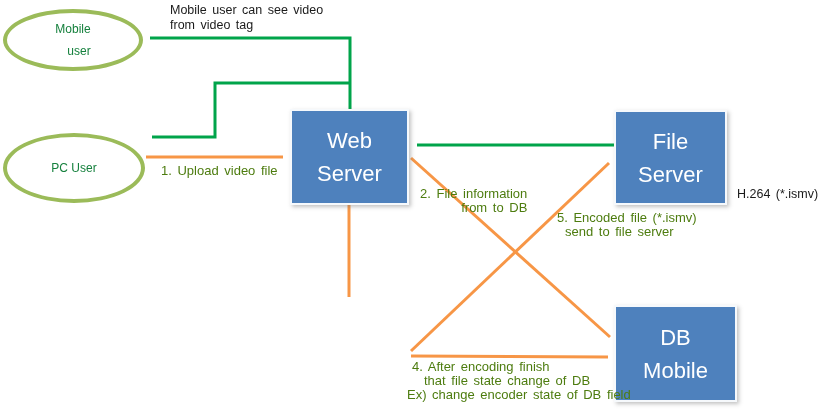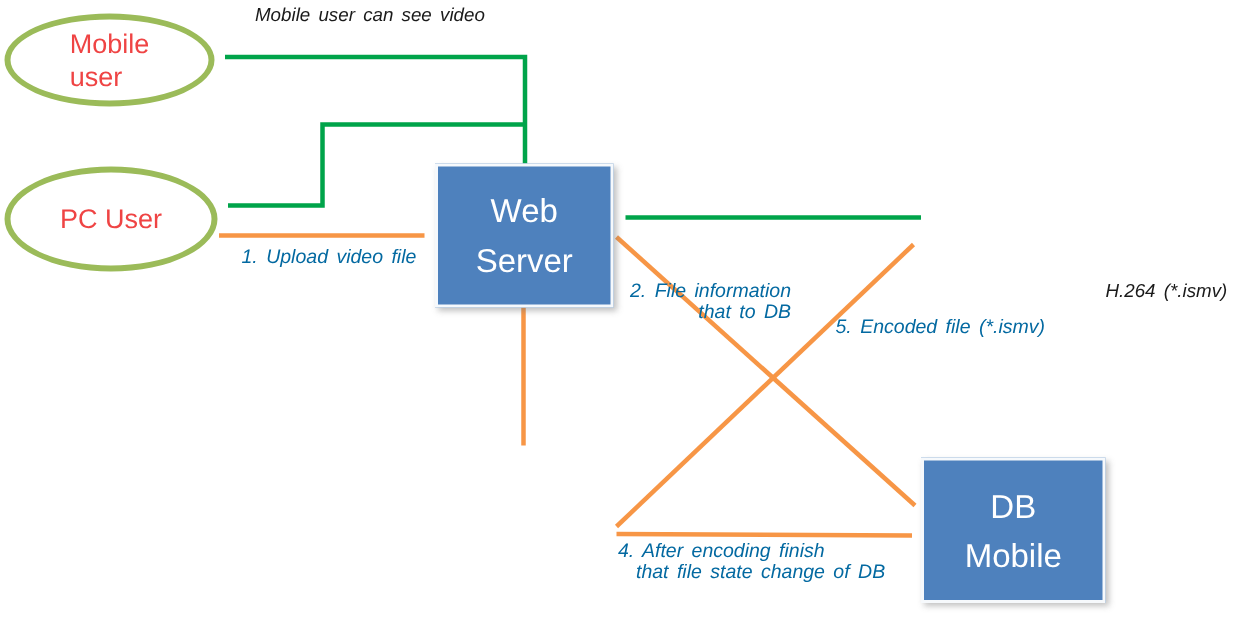--- a/index.html
+++ b/index.html
@@ -6,49 +6,49 @@
   #stage{
     position:relative;width:824px;height:413px;background:#ffffff;overflow:hidden;
     font-family:"Liberation Sans", sans-serif;
   }
   
   .actor{
     position:absolute;border:4px solid #9bbb59;border-radius:50%;background:#fff;
     display:flex;align-items:center;justify-content:center;box-sizing:border-box;
   }
   .actor .lbl{
-    color:#ef4444;font-size:18px;line-height:22px;text-align:left;
+    color:#15803d;font-size:12px;line-height:22px;text-align:right;
   }
   .actor .lbl.wrap{width:min-content;}
   .actor .lbl.nowrap{white-space:nowrap;}
   
   .server{
     position:absolute;background:#4e81bd;border:2px solid #f6f9fc;box-sizing:border-box;
     box-shadow:2px 2px 4px rgba(120,120,120,.45);
     display:flex;align-items:center;justify-content:center;
   }
   .server .lbl{
     color:#ffffff;font-size:22px;line-height:33px;text-align:center;width:min-content;
   }
   
   #arrows{position:absolute;left:0;top:0;pointer-events:none;}
   #arrows path{fill:none;stroke-width:3;}
   #arrows path.green{stroke:#00a44a;}
   #arrows path.orange{stroke:#f79646;}
   
-  .note{position:absolute;font-size:12.5px;line-height:14.5px;color:#1a1a1a;word-spacing:2px;white-space:nowrap;font-style:italic;}
-  .note.red{color:#0369a1;font-size:13px;line-height:14px;}
+  .note{position:absolute;font-size:12.5px;line-height:14.5px;color:#1a1a1a;word-spacing:2px;white-space:nowrap;}
+  .note.red{color:#4d7c0f;font-size:13px;line-height:14px;}
   
   .n-step2 div:nth-child(2){padding-left:10px;}
   .n-step5 div:nth-child(2){padding-left:8px;}
   .n-step4 div:nth-child(1){padding-left:5px;}
   .n-step4 div:nth-child(2){padding-left:17px;}
   
   .p-mobile{left:3px;top:9px;width:140px;height:62px;}
-  .p-pc{left:3px;top:111px;width:142px;height:70px;}
+  .p-pc{left:3px;top:133px;width:142px;height:70px;}
   .p-web{left:290px;top:109px;width:119px;height:96px;}
   .p-file{left:614px;top:110px;width:113px;height:95px;}
   .p-encoder{left:289px;top:304px;width:121px;height:98px;}
   .p-db{left:614px;top:305px;width:123px;height:97px;}
   .p-note-mobile{left:170px;top:3px;}
   .p-note-pc{left:224px;top:42px;}
   .p-step1{left:161px;top:164px;}
   .p-step2{left:420px;top:187px;text-align:right;}
   .p-step3{left:267px;top:265px;}
   .p-step4{left:407px;top:360px;}
@@ -82,38 +82,44 @@
   <div class="actor p-mobile">
     <div class="lbl wrap">Mobile user</div>
   </div>
   <div class="actor p-pc">
     <div class="lbl nowrap">PC User</div>
   </div>
 
   <div class="server p-web">
     <div class="lbl">Web Server</div>
   </div>
+  <div class="server p-file">
+    <div class="lbl">File Server</div>
+  </div>
   <div class="server p-db">
     <div class="lbl">DB Mobile</div>
   </div>
 
   <div class="note p-note-mobile">
       <div>Mobile user can see video</div>
+      <div>from video tag</div>
     </div>
   <div class="note red p-step1">
       <div>1. Upload video file</div>
     </div>
   <div class="note red n-step2 p-step2">
       <div>2. File information</div>
-      <div>that to DB</div>
+      <div>from to DB</div>
     </div>
   <div class="note red n-step4 p-step4">
       <div>4. After encoding finish</div>
       <div>that file state change of DB</div>
+      <div>Ex) change encoder state of DB field</div>
     </div>
   <div class="note red n-step5 p-step5">
       <div>5. Encoded file (*.ismv)</div>
+      <div>send to file server</div>
     </div>
   <div class="note p-format">
       <div>H.264 (*.ismv)</div>
     </div>
 
 </div>
 
 </body></html>

